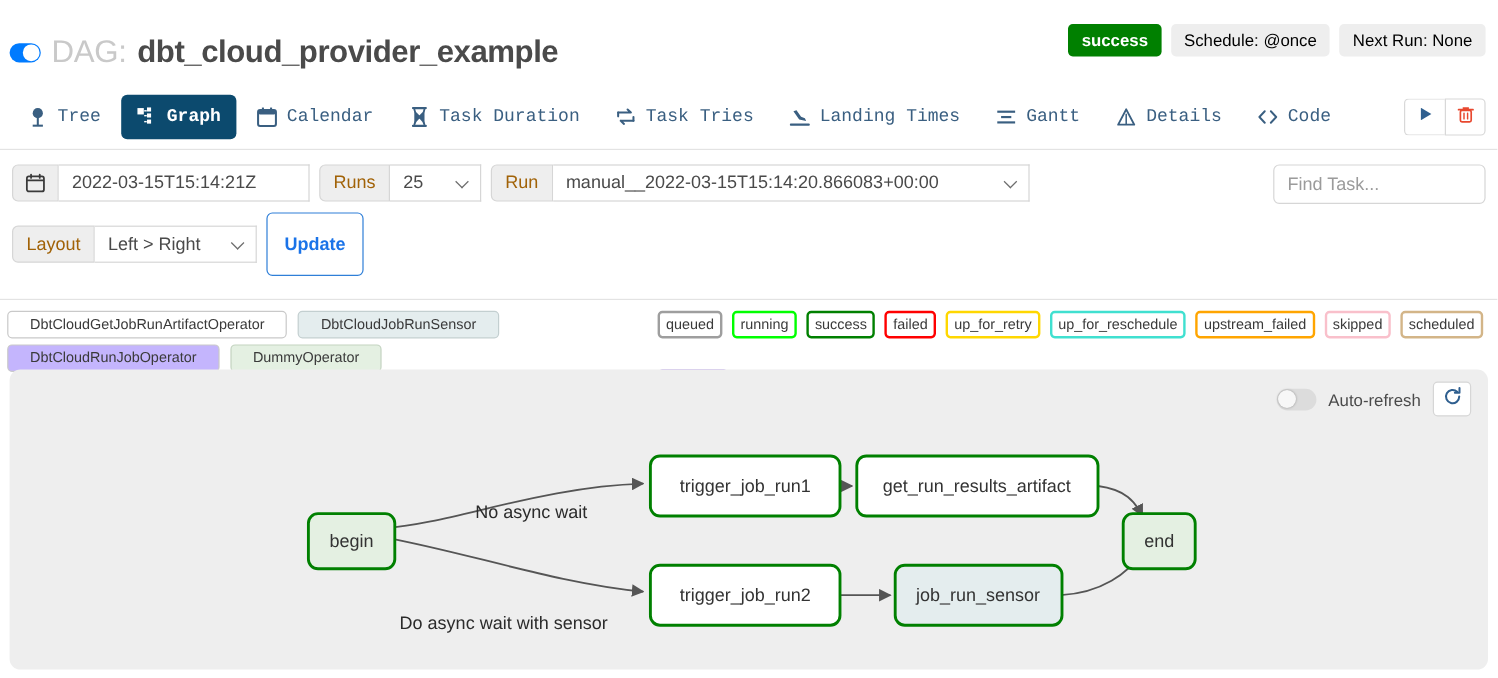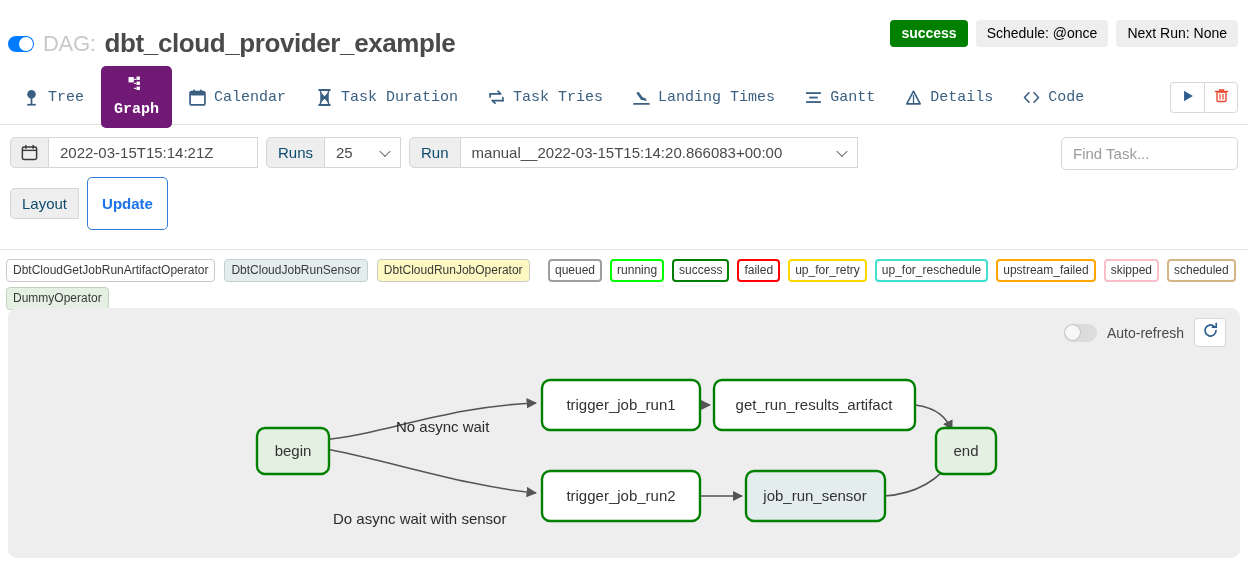--- a/index.html
+++ b/index.html
@@ -32,21 +32,21 @@
   }
   .toggle-pill::after {
     content: "";
     position: absolute;
     right: 1px; top: 1px;
     width: 14px; height: 14px;
     border-radius: 50%;
     background: #ffffff;
   }
   .dag-label {
-    font-size: 22px;
+    font-size: 26px;
     color: #c9c9c9;
     font-weight: 400;
     letter-spacing: -0.3px;
   }
   .dag-name {
     font-size: 26px;
     color: #4a4a4a;
     font-weight: 700;
     letter-spacing: -0.4px;
   }
@@ -90,24 +90,23 @@
     align-items: center;
     gap: 8px;
     padding: 10px 13px;
     font-size: 15px;
     color: #3a5f81;
     border-radius: 5px;
     cursor: pointer;
     white-space: nowrap;
   }
   .tab.active {
-    background: #701a75;
+    background: #0c4a6e;
     color: #ffffff;
     font-weight: 600;
-    flex-direction: column;
   }
   .tab .ic { display: inline-flex; width: 17px; height: 17px; }
   .tab .ic svg { width: 17px; height: 17px; display: block; }
 
   .tab-actions {
     position: absolute;
     right: 10px; top: 12px;
     display: flex;
   }
   .act-btn {
@@ -125,21 +124,21 @@
     position: relative;
     padding: 12px 10px 10px;
     border-bottom: 1px solid #e3e3e3;
   }
   .frow { display: flex; align-items: center; gap: 0; margin-bottom: 9px; }
   .grp { display: flex; align-items: stretch; }
   .grp-addon {
     background: #eeeeee;
     border: 1px solid #d6d6d6;
     font-size: 15px;
-    color: #0c4a6e;
+    color: #a16207;
     padding: 6px 11px;
     display: flex; align-items: center;
     white-space: nowrap;
   }
   .grp-addon.icon-addon { padding: 6px 10px; }
   .l-round { border-radius: 5px 0 0 5px; }
   .fld {
     border: 1px solid #d6d6d6;
     border-left: none;
     background: #fff;
@@ -207,21 +206,21 @@
   .legend-right {
     position: absolute;
     left: 548px; top: 9px;
     right: 4px;
     display: flex; flex-wrap: wrap; gap: 5px 8px;
     align-items: center;
   }
   .chip {
     font-size: 12px;
     line-height: 1;
-    padding: 4px 6px 5px;
+    padding: 4px 18px 5px;
     border: 1px solid #c9c9c9;
     border-radius: 4px;
     background: #ffffff;
     color: #3a3a3a;
     white-space: nowrap;
     font-family: "Liberation Sans", sans-serif;
   }
   .chip.state { border-width: 2px; padding: 3px 5px 4px; }
   .chip.plain { border: none; background: none; padding-left: 2px; margin-top: 44px; }
 
@@ -448,33 +447,34 @@
 
     <div class="grp">
       <span class="grp-addon l-round">Run</span>
       <span class="fld sel run-sel">manual__2022-03-15T15:14:20.866083+00:00</span>
     </div>
   </div>
 
   <div class="frow">
     <div class="grp">
       <span class="grp-addon l-round">Layout</span>
+      <span class="fld sel layout-sel">Left &gt; Right</span>
     </div>
     <div class="gap"></div>
     <button class="btn-outline">Update</button>
   </div>
 
   <div class="find-task">Find Task...</div>
 </div>
 
 <div class="legend">
   <div class="legend-left">
     <span class="chip" style="background:#ffffff;border-color:#c9c9c9">DbtCloudGetJobRunArtifactOperator</span>
     <span class="chip" style="background:#e4edee;border-color:#c3cfd0">DbtCloudJobRunSensor</span>
-    <span class="chip" style="background:#fef9c3;border-color:#c9c9c9">DbtCloudRunJobOperator</span>
+    <span class="chip" style="background:#c4b5fd;border-color:#c9c9c9">DbtCloudRunJobOperator</span>
     <span class="chip" style="background:#e4f0e2;border-color:#c3d3c0">DummyOperator</span>
   </div>
 
   <div class="legend-right">
     <span class="chip state" style="border-color:#9e9e9e">queued</span>
     <span class="chip state" style="border-color:#00ff00">running</span>
     <span class="chip state" style="border-color:#008000">success</span>
     <span class="chip state" style="border-color:#ff0000">failed</span>
     <span class="chip state" style="border-color:#ffd700">up_for_retry</span>
     <span class="chip state" style="border-color:#40e0d0">up_for_reschedule</span>

